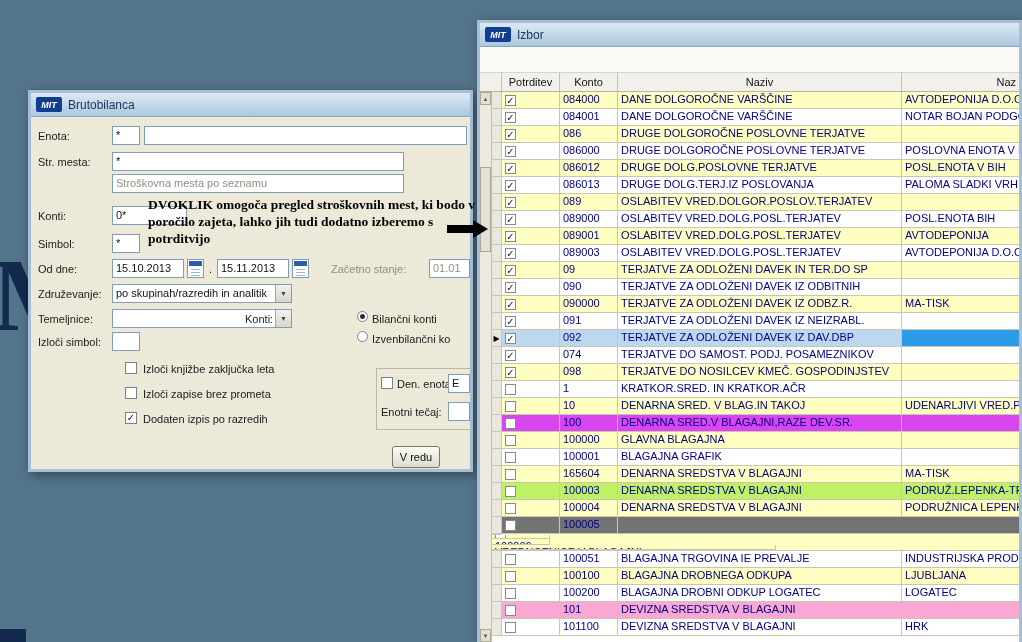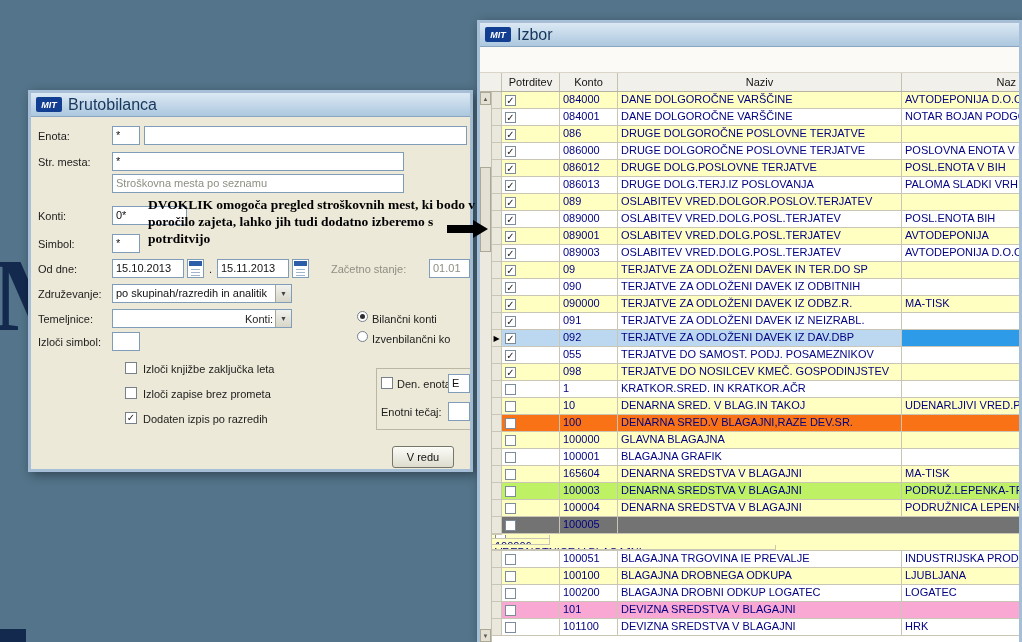--- a/index.html
+++ b/index.html
@@ -27,21 +27,21 @@
   .titlebar {
     height: 24px; display: flex; align-items: center; gap: 6px; padding: 0 5px;
     background: linear-gradient(#DCE9F4, #ACC7DE);
     border-bottom: 1px solid #89A5BF;
   }
   .titlebar .logo {
     width: 26px; height: 15px; background: #123E91; color: #fff;
     font-size: 9px; font-weight: bold; font-style: italic;
     display: flex; align-items: center; justify-content: center; border-radius: 2px;
   }
-  .titlebar .title { font-size: 16px; color: #16365C; }
+  .titlebar .title { font-size: 12px; color: #16365C; }
 
   
   #dlg { left: 28px; top: 90px; width: 445px; height: 382px; z-index: 10; }
   #dlg .win-body { position: relative; height: 352px; background: #ECE9D8; overflow: hidden; }
   .lbl { position: absolute; font-size: 11px; color: #1C1C1C; white-space: nowrap; }
   .lbl.disabled { color: #8E8E82; }
   .field {
     position: absolute; height: 19px; background: #fff; border: 1px solid #7F9DB9;
     font-size: 11px; line-height: 17px; padding: 0 3px; overflow: hidden; white-space: nowrap; color: #111;
   }
@@ -168,21 +168,21 @@
     <span class="xcb on" style="left:94px;top:295px">✓</span>
     <span class="lbl" style="left:112px;top:296px">Dodaten izpis po razredih</span>
 
     <div class="groupbox" style="left:345px;top:251px;width:100px;height:62px"></div>
     <span class="xcb" style="left:350px;top:260px"></span>
     <span class="lbl" style="left:366px;top:261px">Den. enota:</span>
     <div class="field" style="left:417px;top:257px;width:22px">E</div>
     <span class="lbl" style="left:350px;top:289px">Enotni tečaj:</span>
     <div class="field" style="left:417px;top:285px;width:22px"></div>
 
-    <div class="btn" style="left:361px;top:329px;width:62px;height:22px">V redu</div>
+    <div class="btn" style="left:361px;top:329px;width:48px;height:22px">V redu</div>
   </div>
 </section>
 
 <section id="izbor" class="window">
   <div class="titlebar">
     <span class="logo">MIT</span>
     <span class="title">Izbor</span>
   </div>
   <div class="win-body">
     <div class="toolbar-strip"></div>
@@ -365,21 +365,21 @@
     <div class="cell cell-naziv">TERJATVE ZA ODLOŽENI DAVEK IZ DAV.DBP</div>
     <div class="cell cell-naziv2" style="background: rgb(46, 155, 232);"></div>
   </div>
           <div class="grow" style="background: rgb(255, 255, 255);">
     <div class="cell sel-cell">
               <span class="ptr"></span>
             </div>
     <div class="cell cb-cell">
               <span class="cb on">✓</span>
             </div>
-    <div class="cell cell-konto">055</div>
+    <div class="cell cell-konto">074</div>
     <div class="cell cell-naziv">TERJATVE DO SAMOST. PODJ. POSAMEZNIKOV</div>
     <div class="cell cell-naziv2"></div>
   </div>
           <div class="grow" style="background: rgb(255, 255, 194);">
     <div class="cell sel-cell">
               <span class="ptr"></span>
             </div>
     <div class="cell cb-cell">
               <span class="cb on">✓</span>
             </div>
@@ -402,21 +402,21 @@
     <div class="cell sel-cell">
               <span class="ptr"></span>
             </div>
     <div class="cell cb-cell">
               <span class="cb"></span>
             </div>
     <div class="cell cell-konto">10</div>
     <div class="cell cell-naziv">DENARNA SRED. V BLAG.IN TAKOJ</div>
     <div class="cell cell-naziv2">UDENARLJIVI VRED.PA</div>
   </div>
-          <div class="grow" style="background: #f97316; justify-content: flex-end;">
+          <div class="grow" style="background: #d946ef; justify-content: flex-end;">
     <div class="cell sel-cell">
               <span class="ptr"></span>
             </div>
     <div class="cell cb-cell">
               <span class="cb"></span>
             </div>
     <div class="cell cell-konto">100</div>
     <div class="cell cell-naziv">DENARNA SRED.V BLAGAJNI,RAZE DEV.SR.</div>
     <div class="cell cell-naziv2"></div>
   </div>

